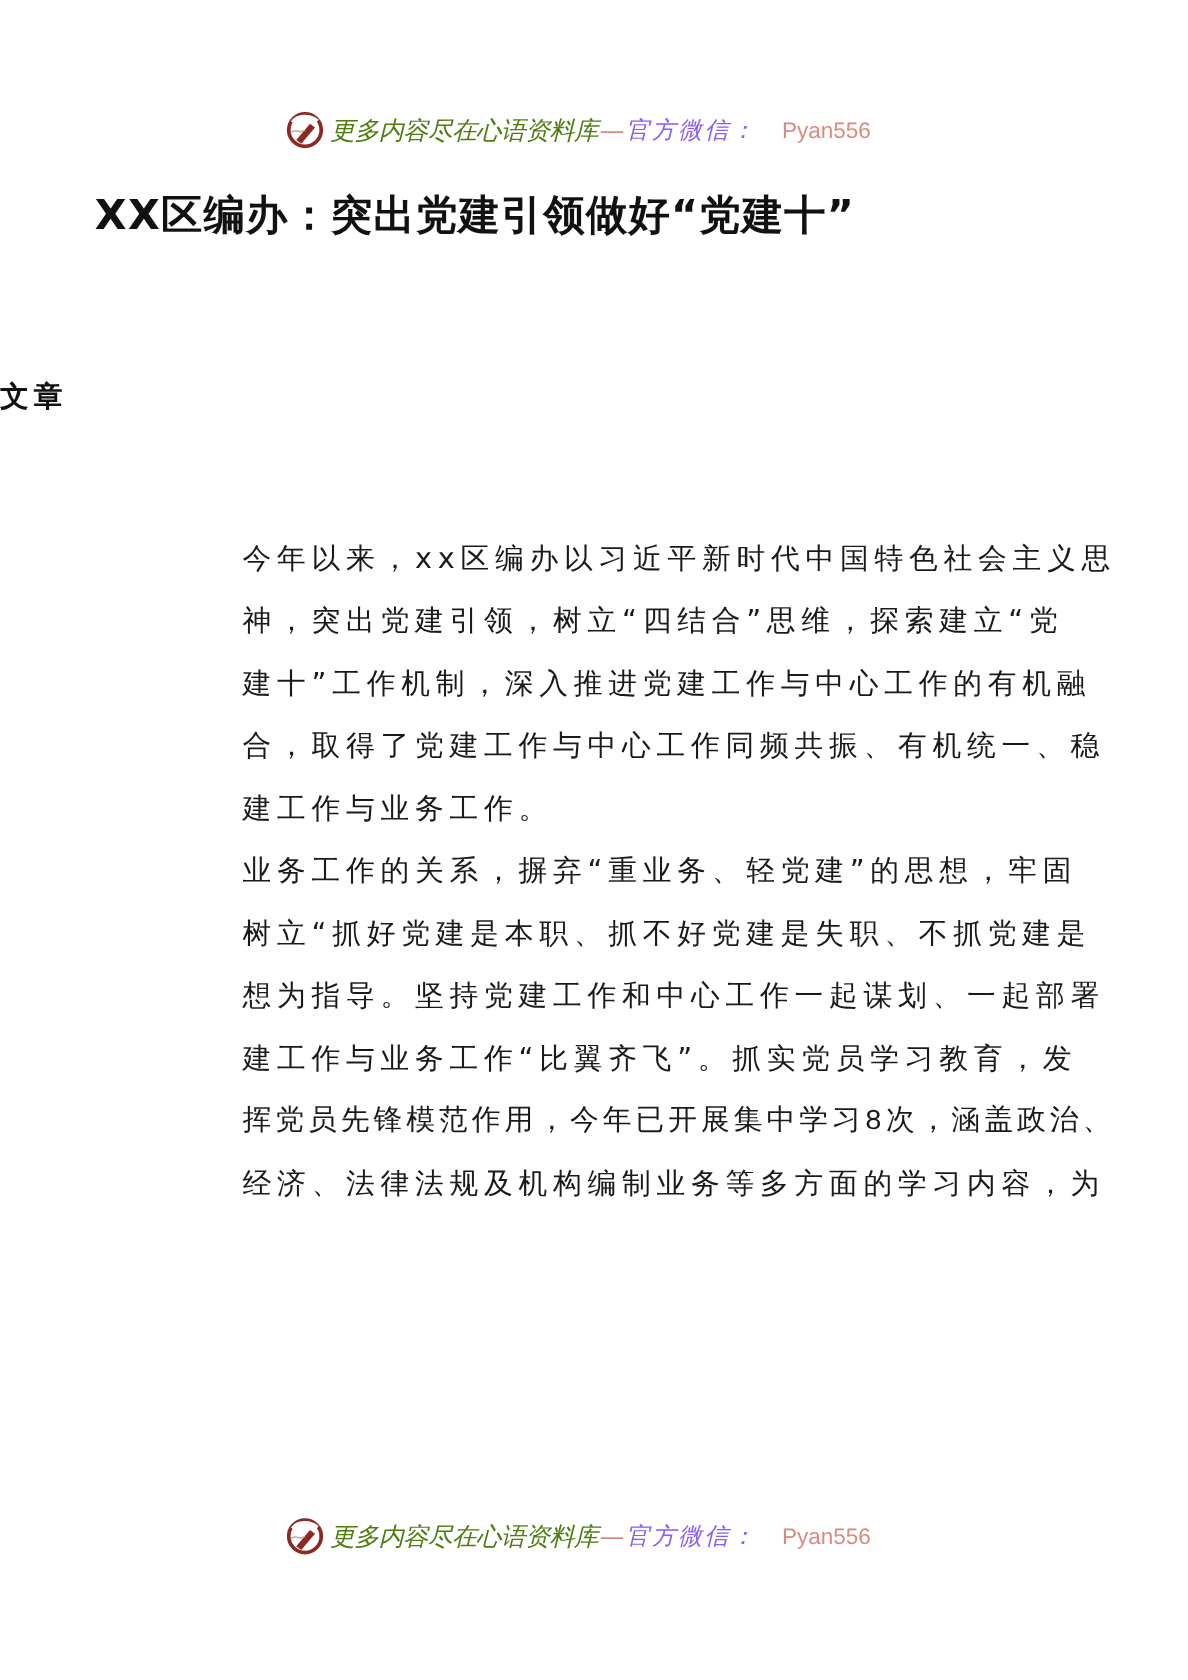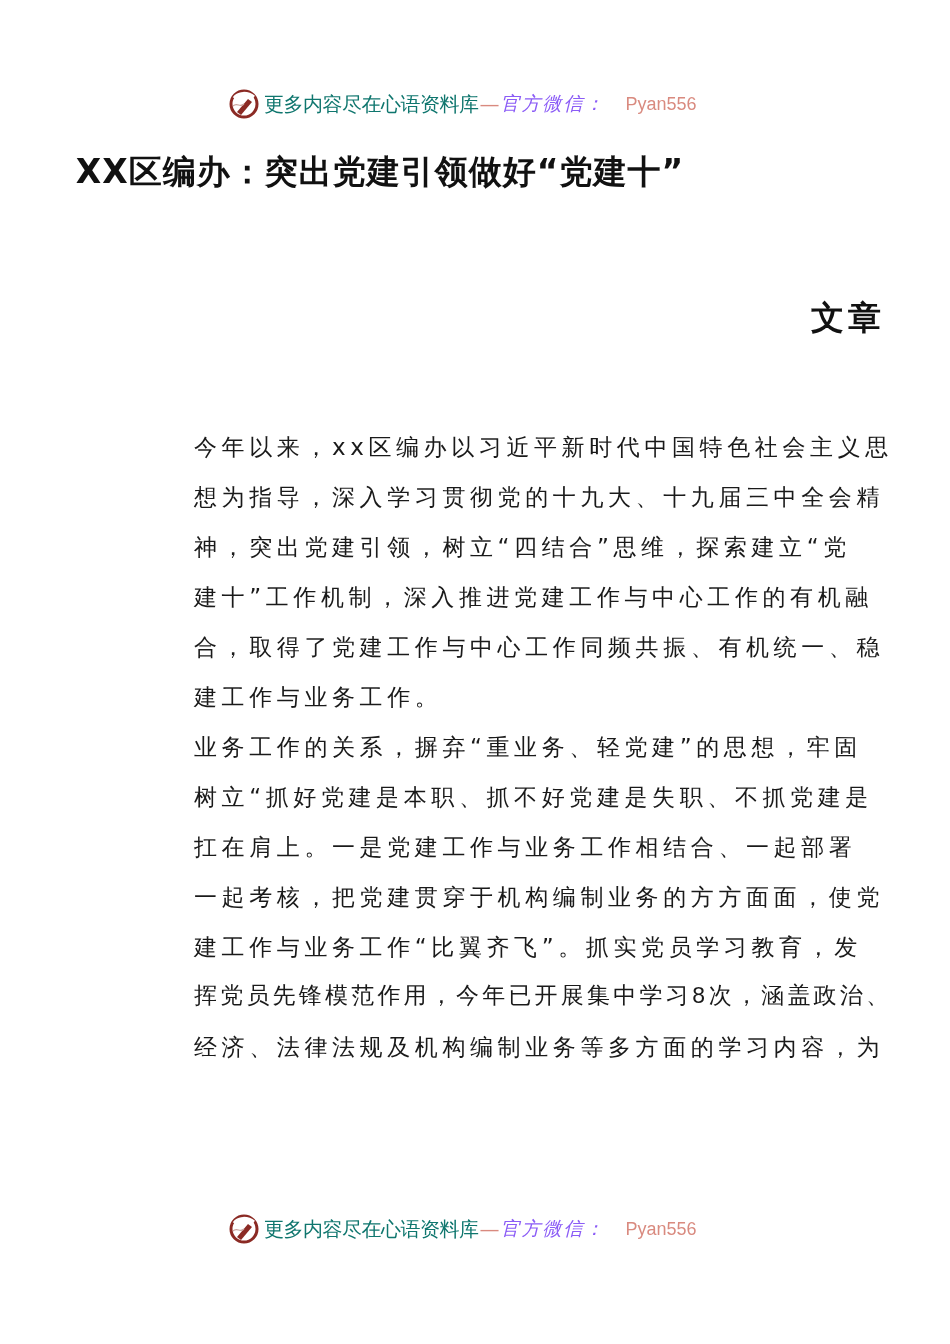--- a/index.html
+++ b/index.html
@@ -27,22 +27,23 @@
     .watermark.bottom { top: 1211px; }
     .wm-logo {
       width: 32px;
       height: 32px;
       margin-right: 4px;
       display: inline-block;
     }
     .wm-main {
       font-family: "DejaVu Serif", "Liberation Serif", serif;
       font-size: 20px;
-      color: #0f766e;
+      color: #4d7c0f;
       letter-spacing: -0.5px;
+      font-style: italic;
     }
     .wm-dash {
       font-size: 20px;
       color: #d98a7f;
       margin: 0 1px;
     }
     .wm-wechat {
       font-family: "DejaVu Serif", "Liberation Serif", serif;
       font-size: 19px;
       color: #8b5cf6;
@@ -65,22 +66,22 @@
       font-weight: bold;
       letter-spacing: 1px;
       line-height: 44px;
       color: #111;
     }
     .title-line2 {
       position: absolute;
       top: 296px;
       left: 0;
       width: 885px;
-      text-align: right;
-      font-size: 33px;
+      text-align: left;
+      font-size: 23px;
       font-weight: bold;
       letter-spacing: 4px;
       line-height: 44px;
       color: #111;
     }
     .body-text {
       position: absolute;
       top: 422px;
       left: 146px;
       width: 680px;
@@ -111,29 +112,27 @@
   <span class="wm-dash">—</span>
   <span class="wm-wechat">官方微信：</span>
   <span class="wm-id">Pyan556</span>
 </div>
 
 <div class="title-line1">XX区编办：突出党建引领做好“党建十”</div>
 <div class="title-line2">文章</div>
 
 <div class="body-text">
   <div class="line">今年以来，xx区编办以习近平新时代中国特色社会主义思</div>
-  <div class="line">想为指导，深入学习贯彻党的十九大、十九届三中全会精</div>
   <div class="line">神，突出党建引领，树立“四结合”思维，探索建立“党</div>
   <div class="line">建十”工作机制，深入推进党建工作与中心工作的有机融</div>
   <div class="line">合，取得了党建工作与中心工作同频共振、有机统一、稳</div>
   <div class="line">建工作与业务工作。</div>
   <div class="line">业务工作的关系，摒弃“重业务、轻党建”的思想，牢固</div>
   <div class="line">树立“抓好党建是本职、抓不好党建是失职、不抓党建是</div>
-  <div class="line">扛在肩上。一是党建工作与业务工作相结合、一起部署</div>
-  <div class="line">一起考核，把党建贯穿于机构编制业务的方方面面，使党</div>
+  <div class="line">想为指导。坚持党建工作和中心工作一起谋划、一起部署</div>
   <div class="line">建工作与业务工作“比翼齐飞”。抓实党员学习教育，发</div>
   <div class="line" style="letter-spacing:3.2px;font-family:Liberation Mono, monospace;">挥党员先锋模范作用，今年已开展集中学习8次，涵盖政治、</div>
   <div class="line">经济、法律法规及机构编制业务等多方面的学习内容，为</div>
 </div>
 
 <div class="watermark bottom">
   <span class="wm-logo">
     <svg width="32" height="32" viewBox="0 0 32 32">
       <circle cx="16" cy="16" r="13" fill="none" stroke="#8b2a24" stroke-width="3"></circle>
       <path d="M6 10 C10 4, 20 4, 26 9" fill="none" stroke="#ffffff" stroke-width="3"></path>

